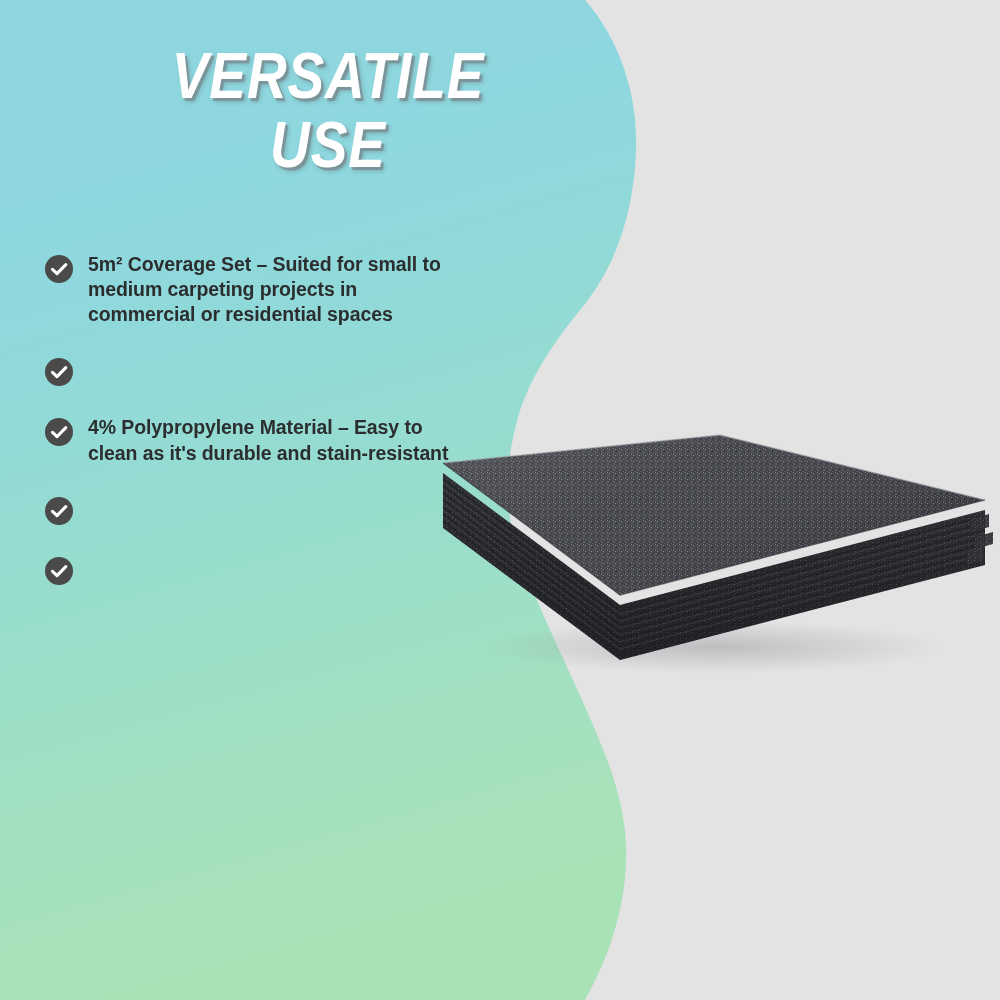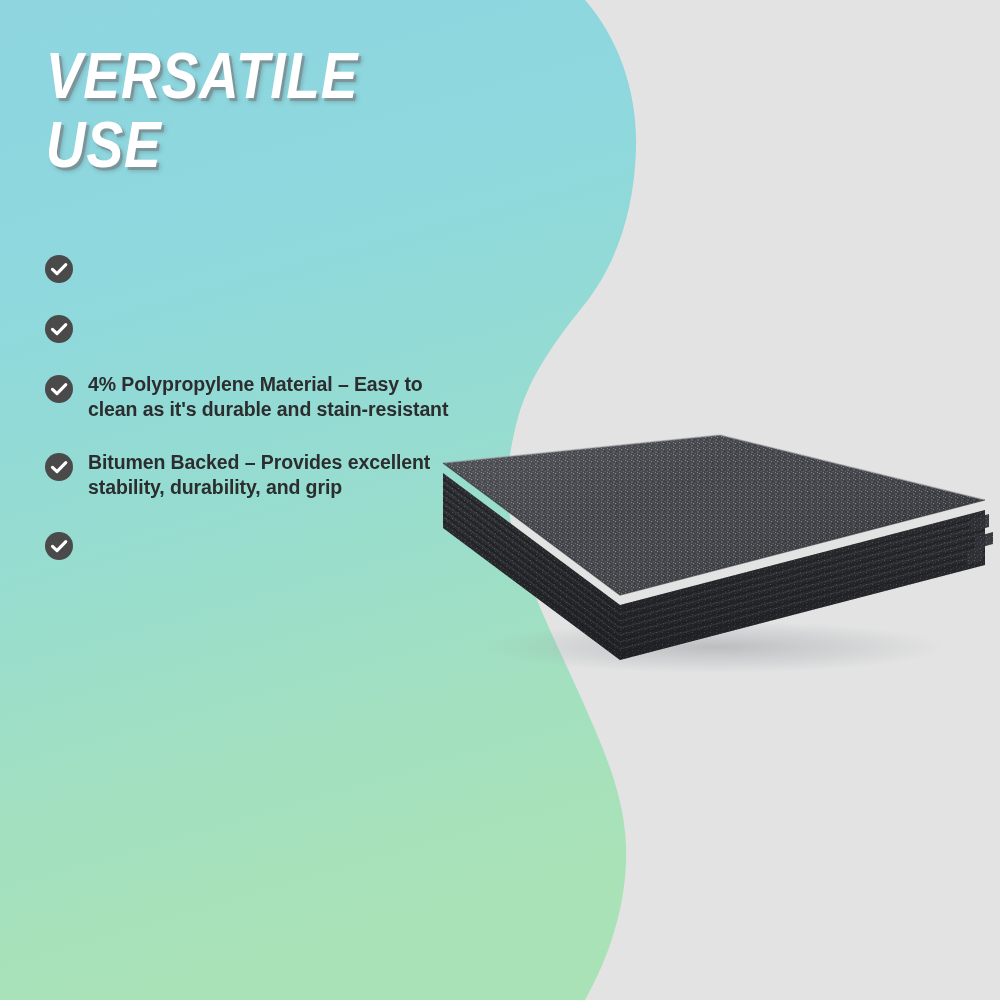--- a/index.html
+++ b/index.html
@@ -21,23 +21,23 @@
     background:#e3e3e3;
   }
   #bg-blob {
     position:absolute; top:0; left:0;
     width:1000px; height:1000px;
   }
 
   
   #title-block {
     position:absolute;
-    left:1px; top:46px;
+    left:8px; top:46px;
     width:640px;
-    text-align:left;
+    text-align:center;
     z-index:6;
     pointer-events:none;
   }
   .title-line {
     display:block;
     font-family:"Liberation Sans", sans-serif;
     font-weight:bold;
     font-style:italic;
     font-size:64px;
     line-height:0.96;
@@ -220,20 +220,21 @@
 
   <div id="features">
 
     <div class="feature-row">
       <span class="check-badge">
         <svg viewBox="0 0 30 30" aria-hidden="true">
           <circle cx="15" cy="15" r="14" fill="#4a4a4a"></circle>
           <path d="M8.5 15.3 L13 19.6 L21.8 10.6" fill="none" stroke="#ffffff" stroke-width="3.1" stroke-linecap="round" stroke-linejoin="round"></path>
         </svg>
       </span>
+      <span class="feature-text">5m² Coverage Set – Suited for small to medium carpeting projects in commercial or residential spaces</span>
     </div>
 
     <div class="feature-row">
       <span class="check-badge">
         <svg viewBox="0 0 30 30" aria-hidden="true">
           <circle cx="15" cy="15" r="14" fill="#4a4a4a"></circle>
           <path d="M8.5 15.3 L13 19.6 L21.8 10.6" fill="none" stroke="#ffffff" stroke-width="3.1" stroke-linecap="round" stroke-linejoin="round"></path>
         </svg>
       </span>
     </div>
@@ -248,21 +249,20 @@
       <span class="feature-text">4% Polypropylene Material – Easy to clean as it's durable and stain-resistant</span>
     </div>
 
     <div class="feature-row">
       <span class="check-badge">
         <svg viewBox="0 0 30 30" aria-hidden="true">
           <circle cx="15" cy="15" r="14" fill="#4a4a4a"></circle>
           <path d="M8.5 15.3 L13 19.6 L21.8 10.6" fill="none" stroke="#ffffff" stroke-width="3.1" stroke-linecap="round" stroke-linejoin="round"></path>
         </svg>
       </span>
-      <span class="feature-text">Bitumen Backed – Provides excellent stability, durability, and grip</span>
     </div>
 
     <div class="feature-row">
       <span class="check-badge">
         <svg viewBox="0 0 30 30" aria-hidden="true">
           <circle cx="15" cy="15" r="14" fill="#4a4a4a"></circle>
           <path d="M8.5 15.3 L13 19.6 L21.8 10.6" fill="none" stroke="#ffffff" stroke-width="3.1" stroke-linecap="round" stroke-linejoin="round"></path>
         </svg>
       </span>
     </div>

